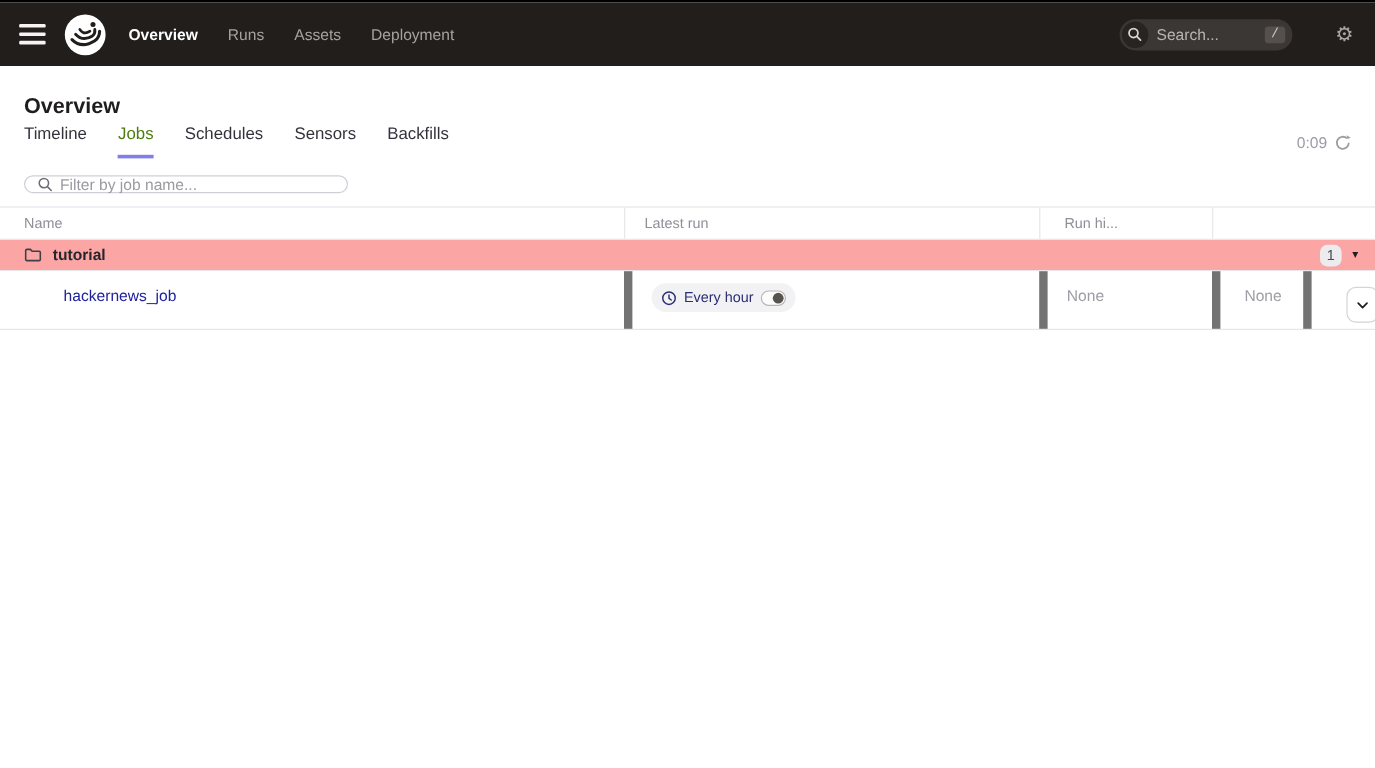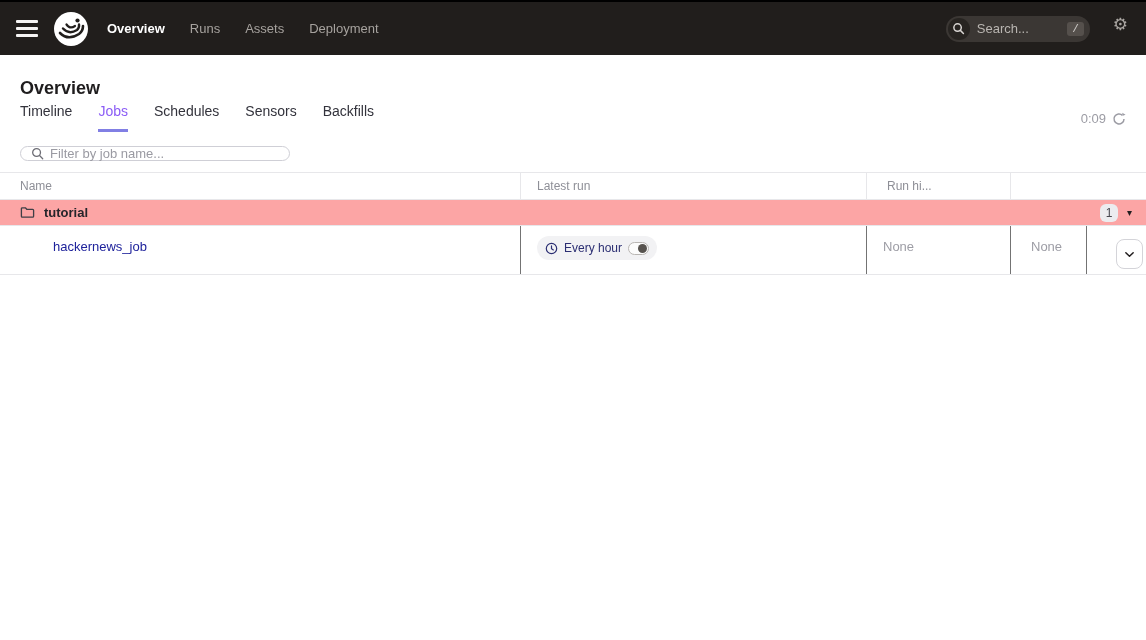--- a/index.html
+++ b/index.html
@@ -19,21 +19,21 @@
     display: flex;
     align-items: center;
     padding: 0 18px 0 16px;
   }
   .hamburger { width: 22px; display: flex; flex-direction: column; gap: 4px; cursor: pointer; }
   .hamburger span { display: block; height: 3px; background: #f5f4f3; border-radius: 1px; }
   .logo { margin-left: 15px; width: 36px; height: 36px; flex: 0 0 auto; }
   .nav-links { display: flex; align-items: center; gap: 25px; margin-left: 18px; }
   .nav-link { font-size: 13px; font-weight: 500; color: #a6a29e; text-decoration: none; cursor: pointer; }
   .nav-link.active { color: #ffffff; font-weight: 700; }
-  .nav-right { margin-left: auto; display: flex; align-items: flex-start; gap: 23px; }
+  .nav-right { margin-left: auto; display: flex; align-items: center; gap: 36px; }
   .search-pill {
     display: flex; align-items: center;
     width: 144px; height: 26px;
     background: #3b3734; border-radius: 13px;
     padding: 2px 6px 2px 2px; cursor: pointer;
   }
   .search-icon-circle {
     width: 22px; height: 22px; border-radius: 50%;
     background: #272421; display: flex; align-items: center; justify-content: center;
     flex: 0 0 auto;
@@ -53,21 +53,21 @@
   }
   .tabbar {
     display: flex; align-items: flex-end;
     margin: 4px 20px 0 20px;
   }
   .tabs { display: flex; gap: 26px; }
   .tab {
     font-size: 14px; font-weight: 500; color: #33333c;
     padding-bottom: 10px; border-bottom: 3px solid transparent; cursor: pointer;
   }
-  .tab.active { color: #8b5cf6; border-bottom-color: #817fe4; }
+  .tab.active { color: #4d7c0f; border-bottom-color: #817fe4; }
   .refresh-wrap { margin-left: auto; display: flex; align-items: center; gap: 6px; color: #9c9ca4; font-size: 13px; padding-bottom: 6px; }
   .refresh-icon { width: 14px; height: 14px; cursor: pointer; }
 
   .filter-wrap { margin: 14px 20px 0 20px; }
   .filter-input {
     width: 270px; height: 15px;
     border: 1px solid #cfcfd6; border-radius: 8px;
     display: flex; align-items: center; padding: 0 10px; gap: 6px;
     background: #fff;
   }
@@ -98,21 +98,21 @@
   .count-badge {
     background: #ececef; border-radius: 6px; min-width: 18px; height: 18px;
     font-size: 12px; color: #48484f; display: flex; align-items: center; justify-content: center;
     padding: 0 4px;
   }
   .caret { font-size: 10px; color: #231f20; line-height: 1; cursor: pointer; }
 
   .job-row { height: 49px; border-bottom: 1px solid #e7e7ea; background: #fff; }
   .td {
     display: flex; align-items: flex-start; padding: 13px 8px 0 16px;
-    border-left: 1px solid #737373; font-size: 13px;
+    border-left: 7px solid #737373; font-size: 13px;
   }
   .td:first-child { border-left: none; padding-left: 20px; }
   .job-link { color: #1e229b; font-weight: 500; text-decoration: none; cursor: pointer; font-size: 13px; padding-left: 33px; }
   .muted { color: #9d9da5; }
   .td.runhist { padding-left: 20px; }
 
   .chip {
     display: inline-flex; align-items: center; gap: 6px;
     background: #f2f2f4; border-radius: 12px; height: 24px; padding: 0 8px 0 8px;
     margin-top: -3px; cursor: pointer;

